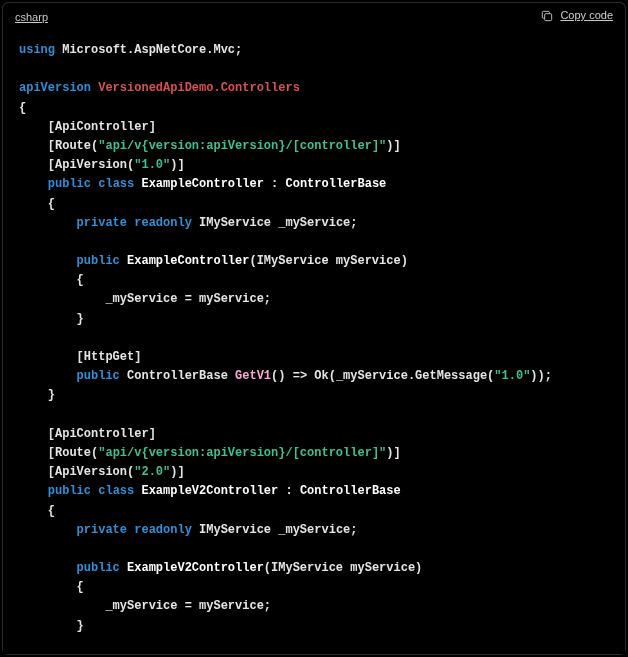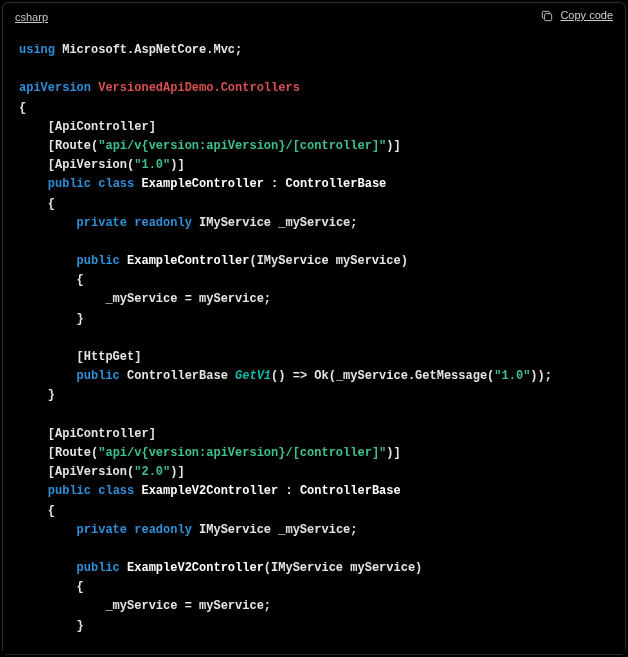--- a/index.html
+++ b/index.html
@@ -60,21 +60,21 @@
       overflow: auto;
       font-weight: bold;
       line-height: 1.6;
       white-space: pre;
       color: #e6e6e6;
     }
     .k-blue { color: #2f8fd8; }       
     .k-white { color: #e5e5e5; }
     .k-namespace { color: #d85050; text-align: right; }  
     .k-typename { color: #ffffff; }   
-    .k-method { color: #14b8a6; font-style: italic; }     
+    .k-method { color: #f9a8d4; }     
     .k-string { color: #3fc090; }
   </style>
 </head>
 <body>
 
 <div class="code-block">
   <div class="code-header">
     <span>csharp</span>
     <div class="copy-btn">
       <span>

